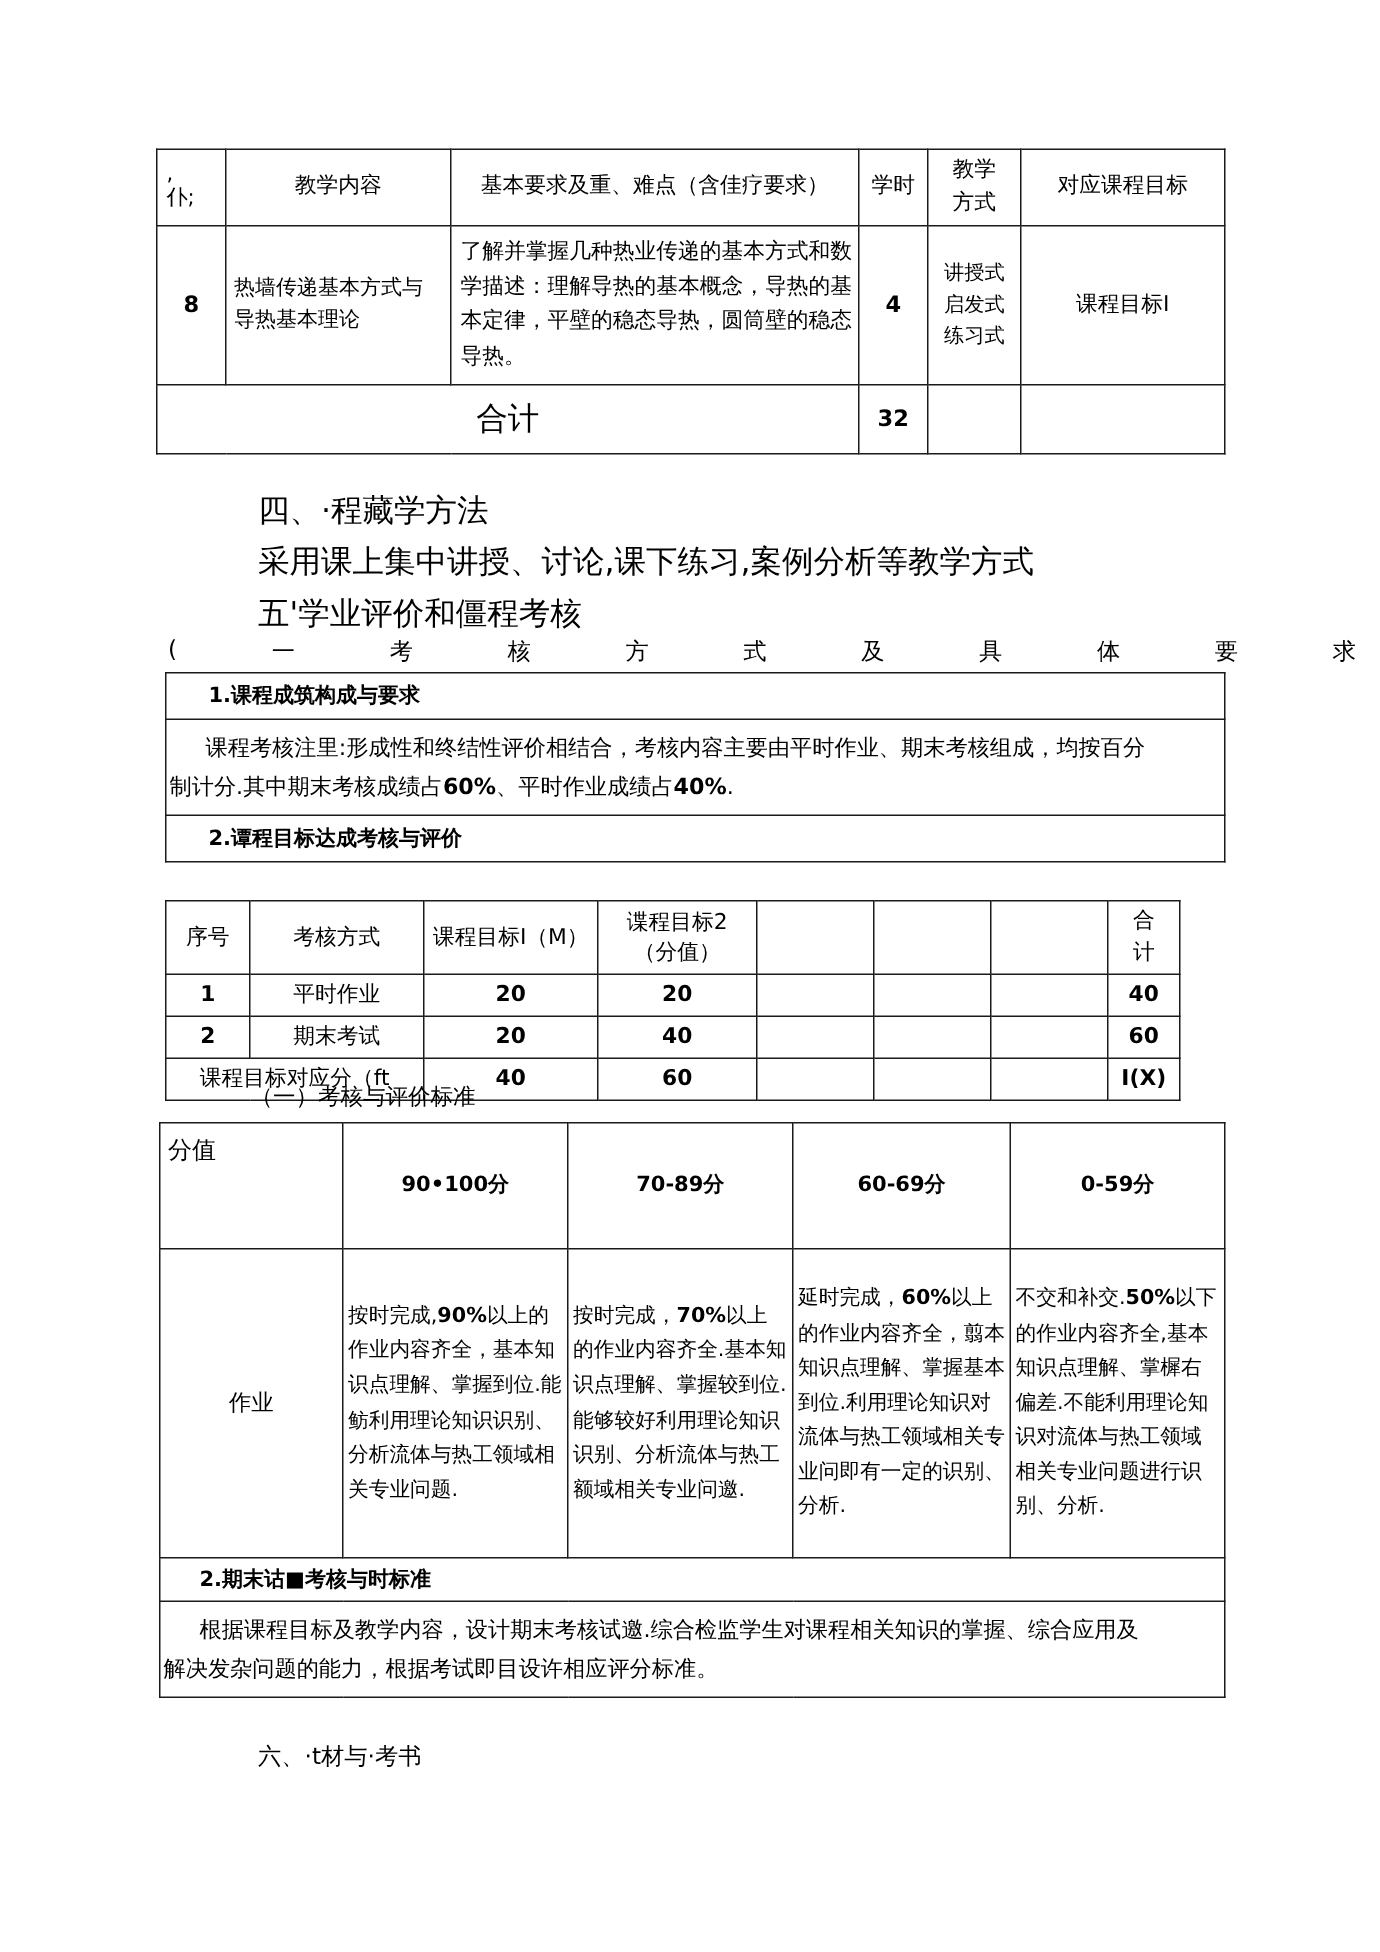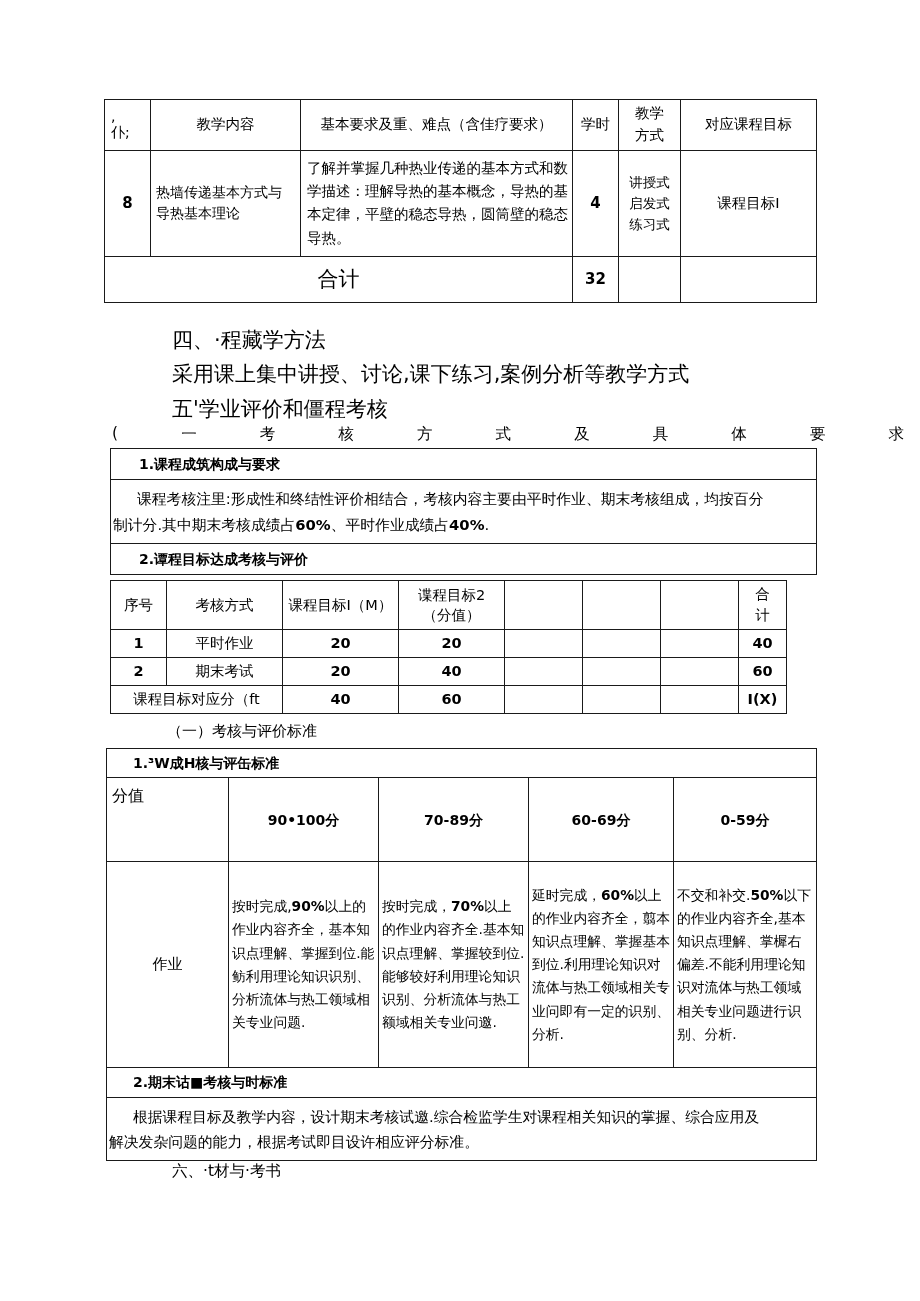--- a/index.html
+++ b/index.html
@@ -145,21 +145,21 @@
     line-height: 1.72;
     padding: 6px 2px 6px 2px;
   }
   #table-grade .band-body .indent { padding-left: 24px; }
   #table-grade b { font-weight: bold; }
 
   
   #table-obj {
     position: absolute;
     left: 110px;
-    top: 580px;
+    top: 600px;
     width: 648px;
   }
   #table-obj td {
     text-align: center;
     font-size: 14.5px;
   }
   #table-obj .num { font-weight: bold; font-size: 14.5px; }
   #table-obj .vert span {
     display: block;
     line-height: 1.45;
@@ -371,23 +371,20 @@
 
   <table id="table-rubric">
     <colgroup>
       <col style="width:122px">
       <col style="width:150px">
       <col style="width:150px">
       <col style="width:145px">
       <col style="width:143px">
     </colgroup>
     <tbody>
-      <tr>
-        <td class="rubric-title" colspan="5">1.³W成H核与评缶标准</td>
-      </tr>
       <tr style="height:84px">
         <td class="score-label">分值</td>
         <td class="score-hdr">90•100分</td>
         <td class="score-hdr">70-89分</td>
         <td class="score-hdr">60-69分</td>
         <td class="score-hdr">0-59分</td>
       </tr>
       <tr style="height:206px">
         <td class="rubric-rowlabel">作业</td>
         <td class="rubric-cell"><span>按时完成,</span><b>90%</b><span>以上的作业内容齐全，基本知识点理解、掌握到位.能鲂利用理论知识识别、分析流体与热工领域相关专业问题.</span></td>

